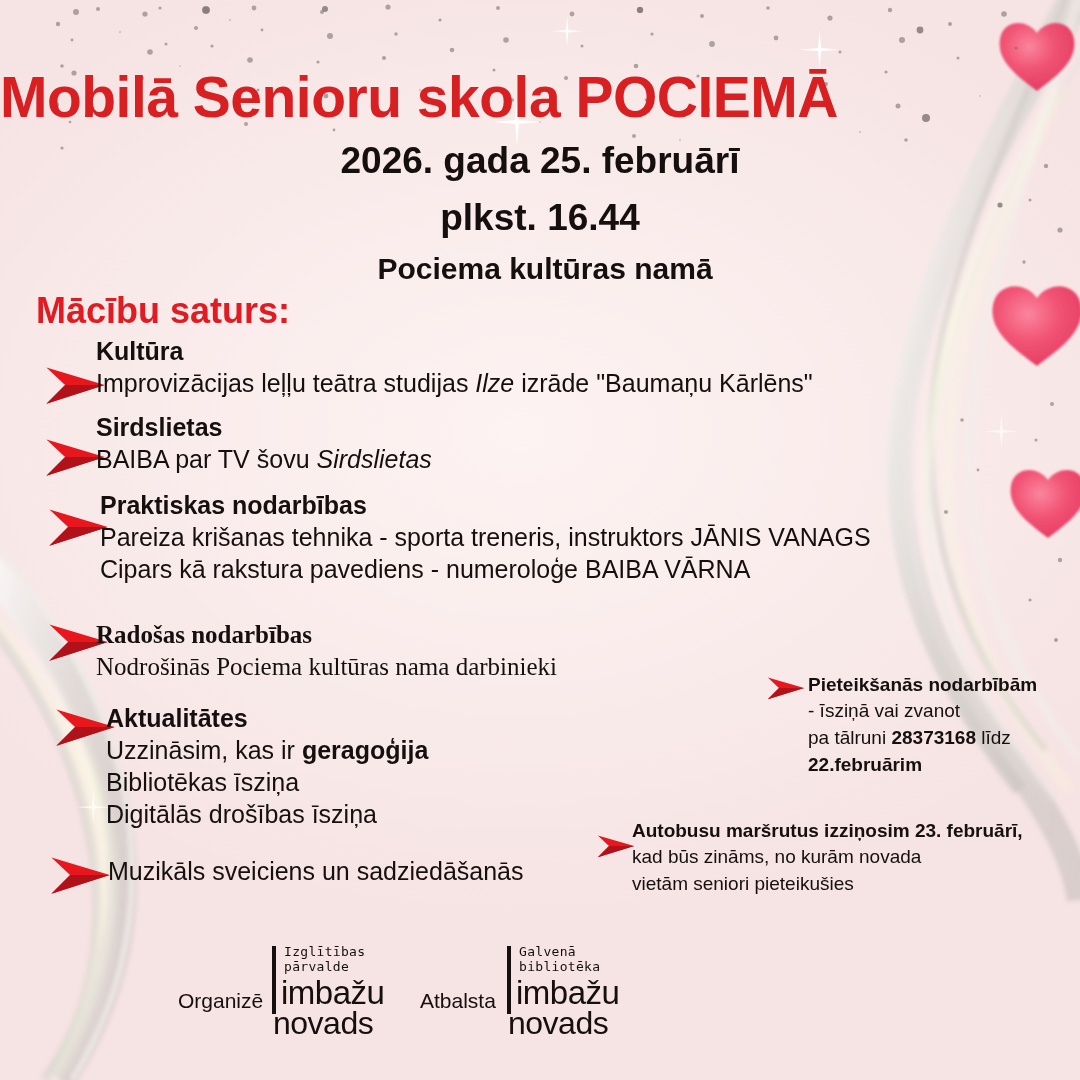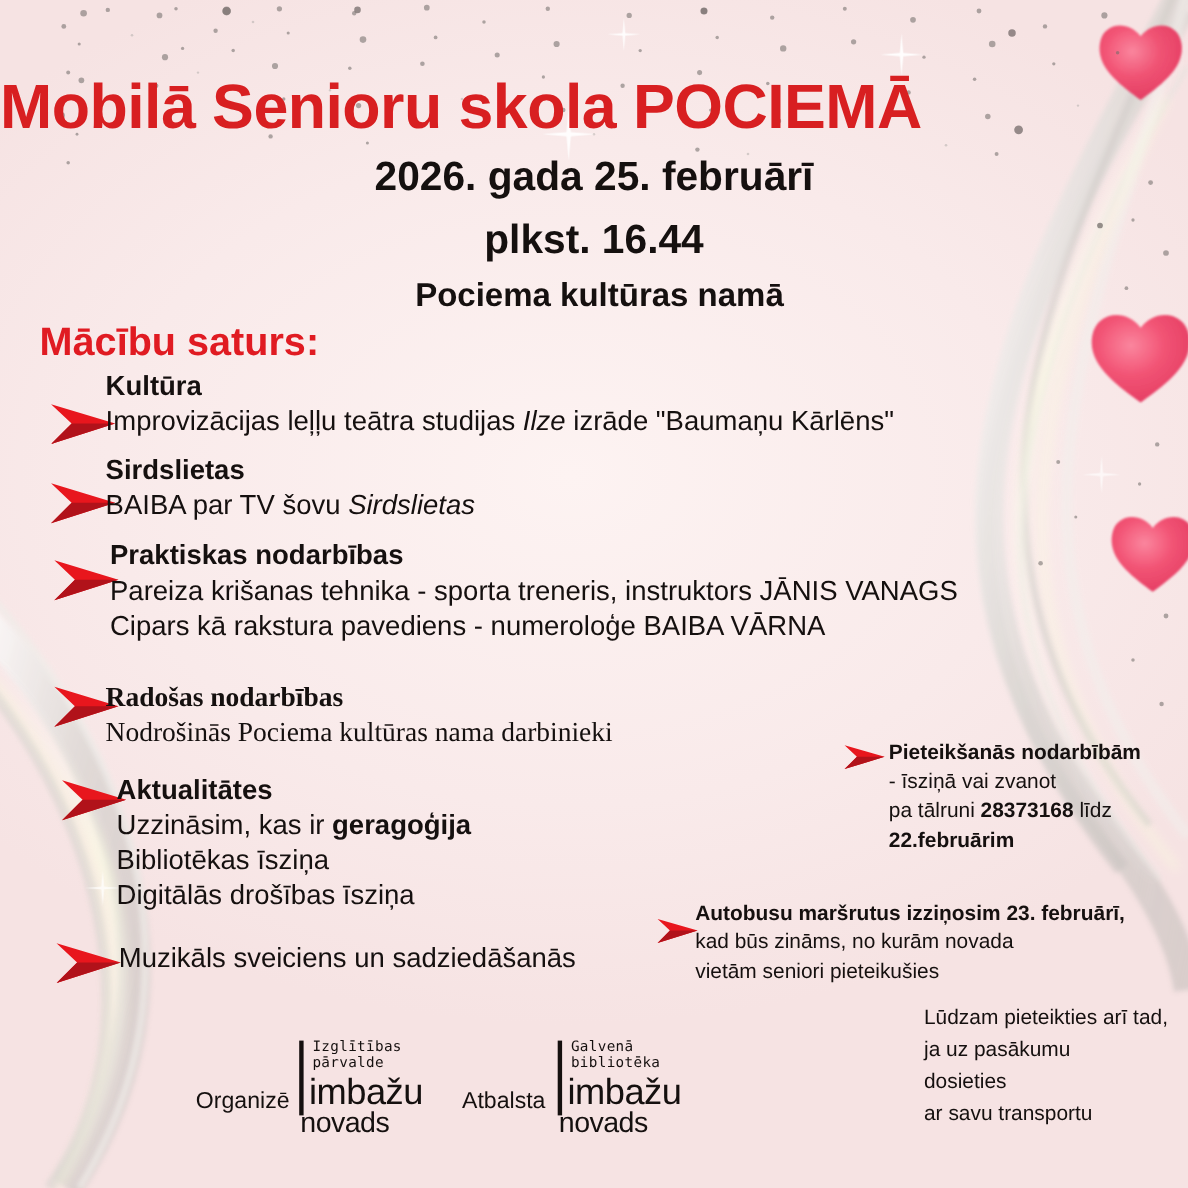--- a/index.html
+++ b/index.html
@@ -52,21 +52,21 @@
   .note{position:absolute;color:#15100f;font-size:19px;line-height:1.52;}
 
   
   .foot{position:absolute;left:0;top:975px;width:1080px;height:105px;}
   .flabel{position:absolute;font-size:21px;color:#15100f;}
   .logo{position:absolute;color:#15100f;}
   .logo .bar{position:absolute;left:0;top:0;width:4px;height:68px;background:#15100f;}
   .logo .small{position:absolute;left:12px;top:-2px;font-size:13px;line-height:1.18;
      font-family:"DejaVu Sans Mono", monospace;letter-spacing:0.3px;white-space:nowrap;}
   .logo .big1{position:absolute;left:9px;top:30px;font-size:33px;line-height:1;white-space:nowrap;letter-spacing:-0.5px;}
-  .logo .big2{position:absolute;left:1px;top:61px;font-size:26px;line-height:1;white-space:nowrap;letter-spacing:-0.5px;}
+  .logo .big2{position:absolute;left:1px;top:61px;font-size:32px;line-height:1;white-space:nowrap;letter-spacing:-0.5px;}
 </style>
 </head>
 <body>
 
 <div id="poster">
 
   <svg class="bgsvg" viewBox="0 0 1080 1080">
     <defs>
       <linearGradient id="ribG" x1="0" y1="0" x2="1" y2="1">
         <stop offset="0%" stop-color="#ffffff" stop-opacity="0.95"></stop>
@@ -327,26 +327,20 @@
         <path d="M2,5 L54,20 L2,36 L18,20 Z" fill="#e8161d"></path>
         <path d="M2,36 L54,20 L18,20 Z" fill="#b1121a"></path>
       </svg>
   </div>
   <div class="rblk" style="left:632px;top:818px;width:420px;">
     <div class="rhd">Autobusu maršrutus izziņosim 23. februārī,</div>
     <div class="rbd">kad būs zināms, no kurām novada</div>
     <div class="rbd">vietām seniori pieteikušies</div>
   </div>
 
-  <div class="note" style="left:840px;top:912px;width:240px;">
-    <div>Lūdzam pieteikties arī tad,</div>
-    <div>ja uz pasākumu</div>
-    <div>dosieties</div>
-    <div>ar savu transportu</div>
-  </div>
 
   <div class="foot">
     <div class="flabel" style="left:178px;top:14px;">Organizē</div>
     <div class="logo" style="left:272px;top:-29px;width:150px;height:105px;">
       <div class="bar"></div>
       <div class="small">
         <div>Izglītības</div>
         <div>pārvalde</div>
       </div>
       <div class="big1">imbažu</div>

